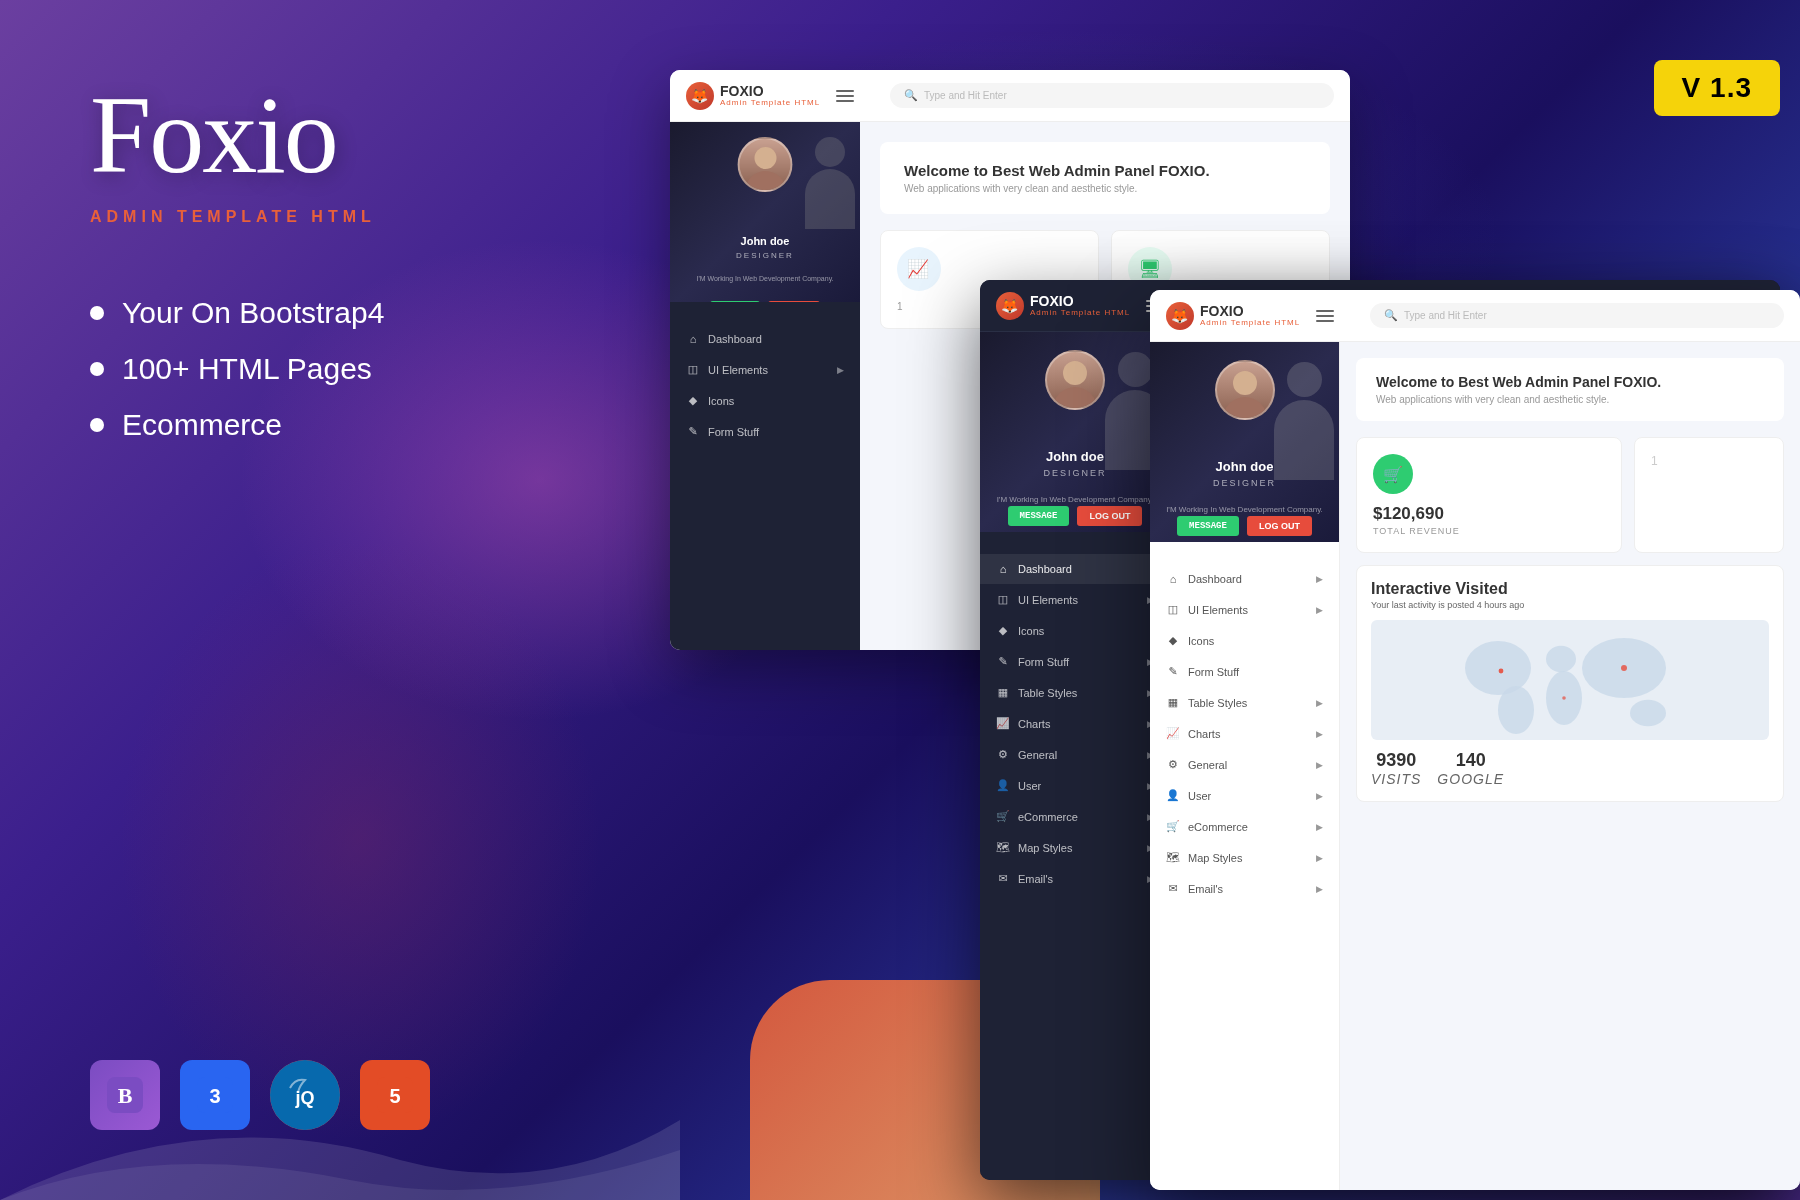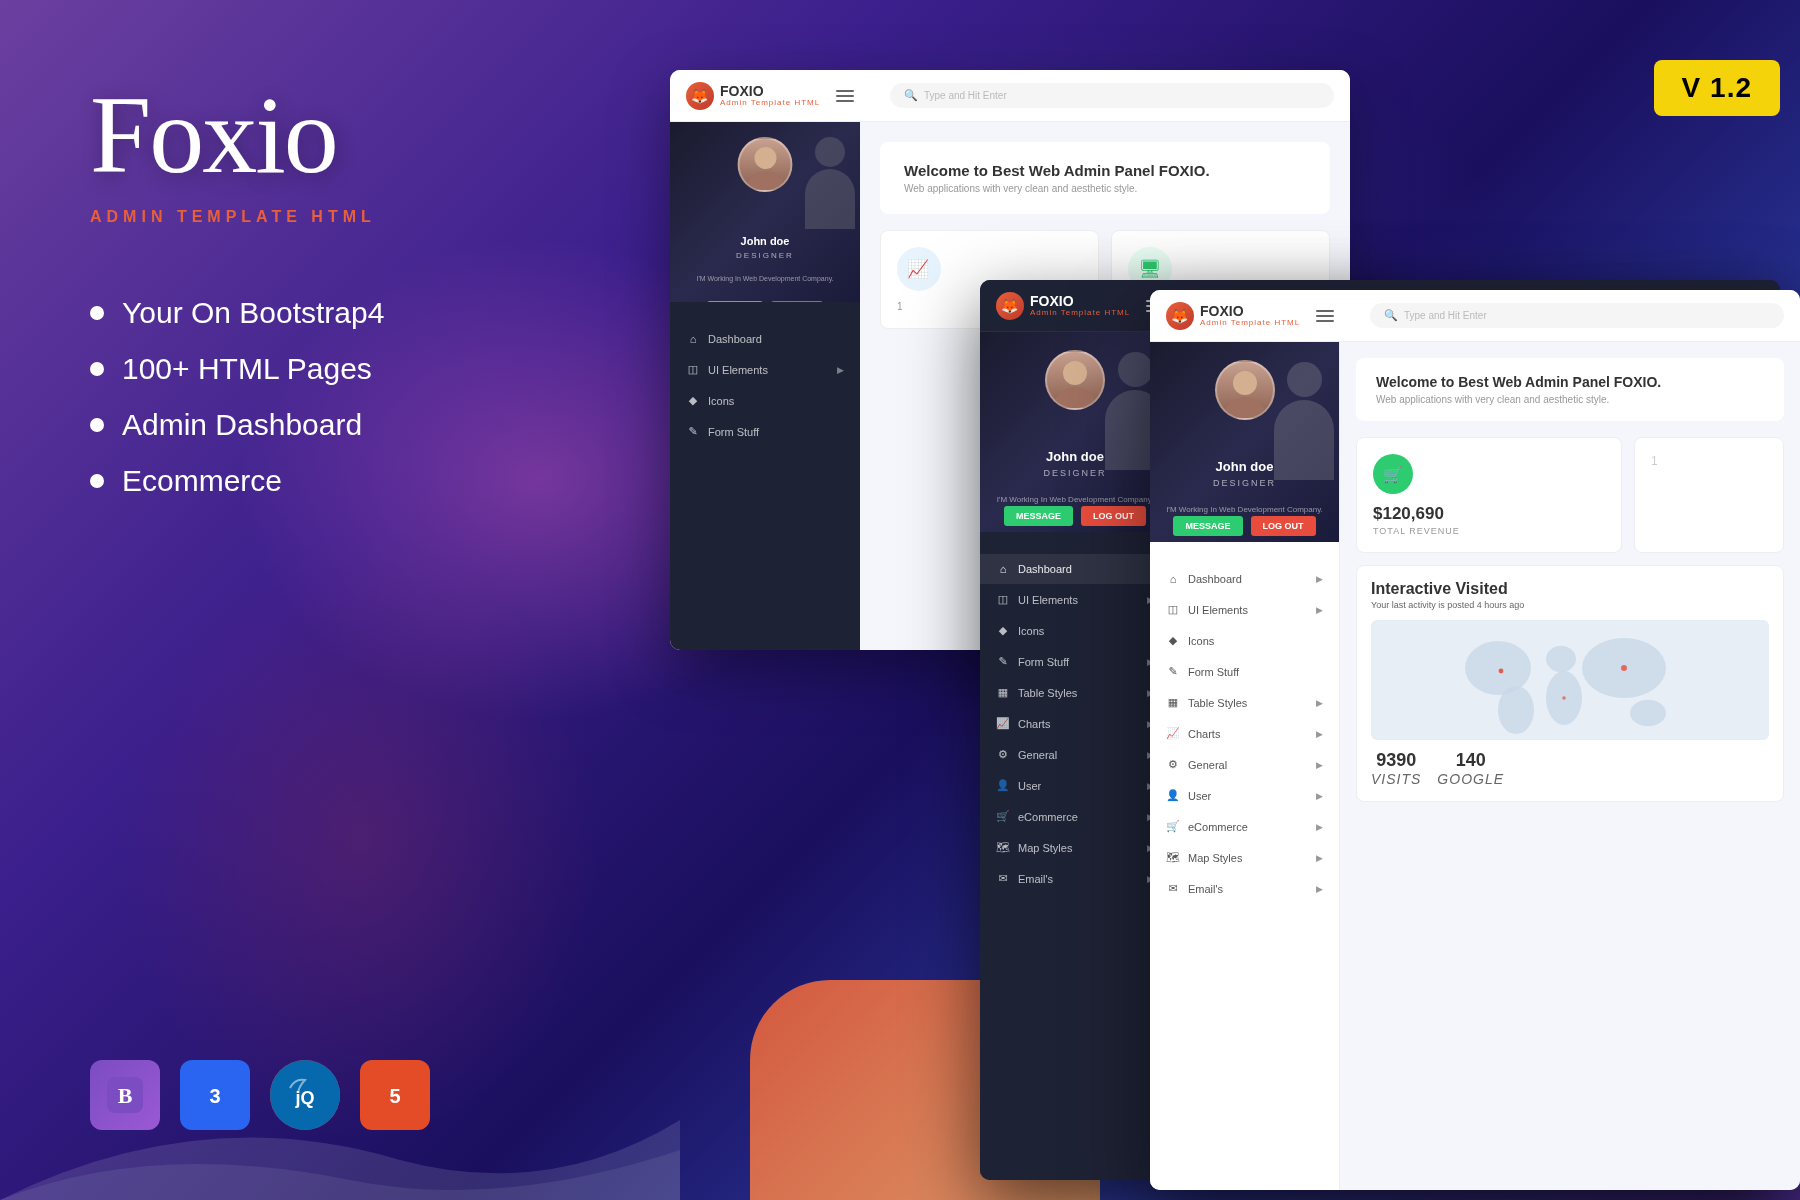--- a/index.html
+++ b/index.html
@@ -318,20 +318,21 @@
     }
     .btn-message {
       background: #2ecc71;
       color: white;
       border: none;
       padding: 5px 12px;
       border-radius: 3px;
       font-size: 9px;
       font-weight: 700;
       cursor: pointer;
+      font-family: Liberation Mono, monospace;
     }
     .btn-logout {
       background: #e74c3c;
       color: white;
       border: none;
       padding: 5px 12px;
       border-radius: 3px;
       font-size: 9px;
       font-weight: 700;
       cursor: pointer;
@@ -543,24 +544,20 @@
   <p class="brand-subtitle">ADMIN TEMPLATE HTML</p>
 
   <ul class="features-list">
     <li>
         <span class="bullet"></span>
         <span>Your On Bootstrap4</span>
       </li>
     <li>
         <span class="bullet"></span>
         <span>100+ HTML Pages</span>
-      </li>
-    <li>
-        <span class="bullet"></span>
-        <span>Admin Dashboard</span>
       </li>
     <li>
         <span class="bullet"></span>
         <span>Ecommerce</span>
       </li>
   </ul>
 
   <div class="tech-icons">
     <div class="tech-icon bootstrap">
       <svg width="36" height="36" viewBox="0 0 36 36">
@@ -583,21 +580,21 @@
     </div>
     <div class="tech-icon html5">
       <svg width="36" height="36" viewBox="0 0 36 36">
         <rect width="36" height="36" rx="8" fill="#e34c26"></rect>
         <text x="18" y="26" text-anchor="middle" fill="white" font-size="20" font-weight="900" font-family="Arial">5</text>
       </svg>
     </div>
   </div>
 </div>
 
-<div class="version-badge">V 1.2</div>
+<div class="version-badge">V 1.3</div>
 
 <div class="screenshots-area">
 
   <div class="screenshot-light-mid">
 
     <div class="admin-navbar">
       <div class="foxio-logo">
         <div class="foxio-logo-icon">🦊</div>
         <div class="foxio-brand-small">
           <div class="foxio-logo-text-main">FOXIO</div>

